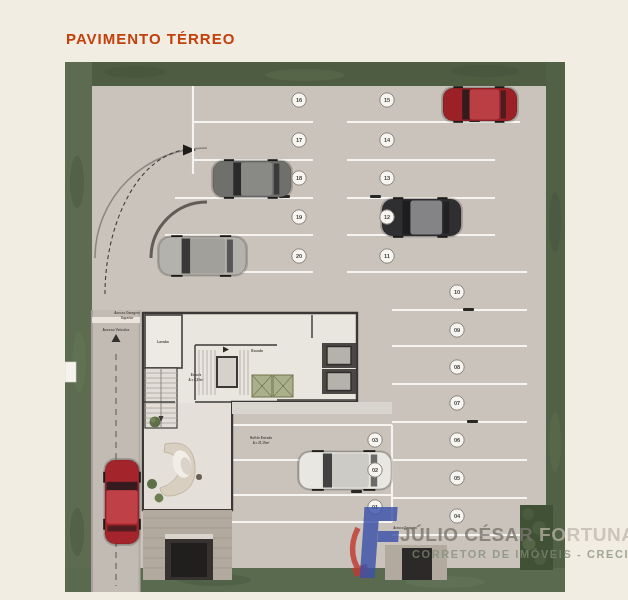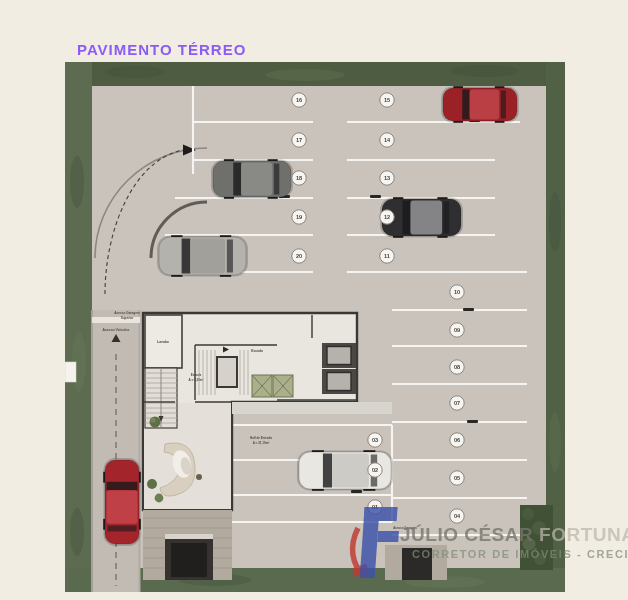--- a/index.html
+++ b/index.html
@@ -1,19 +1,19 @@
 <!DOCTYPE html>
 <html><head>
 <meta charset="utf-8">
 <style>
   html,body{margin:0;padding:0;}
   body{font-family:"Liberation Sans",sans-serif;}
   .page{position:relative;width:628px;height:600px;background:#f2ede3;overflow:hidden;}
-  .page-title{position:absolute;left:66px;top:30px;margin:11px;font-size:15px;font-weight:700;
-    letter-spacing:1px;color:#8b5cf6;}
+  .page-title{position:absolute;left:66px;top:30px;margin:0;font-size:15px;font-weight:700;
+    letter-spacing:1px;color:#c2410c;}
   .plan-wrap{position:absolute;left:65px;top:62px;width:500px;height:530px;}
   svg text{font-family:"Liberation Sans",sans-serif;}
   .tiny-label{fill:#4e4a44;font-weight:700;}
   
   .watermark{position:absolute;left:348px;top:502px;width:280px;height:88px;pointer-events:none;}
   .wm-logo{position:absolute;left:0;top:0;}
   .wm-name{position:absolute;left:52px;top:22px;font-size:19px;font-weight:700;letter-spacing:.5px;white-space:nowrap;}
   .wm-name .n1{color:rgba(118,115,108,.78);text-align:center;}
   .wm-name .n2{color:rgba(189,183,170,.72);}
   .wm-sub{position:absolute;left:64px;top:46px;font-size:11px;font-weight:700;

